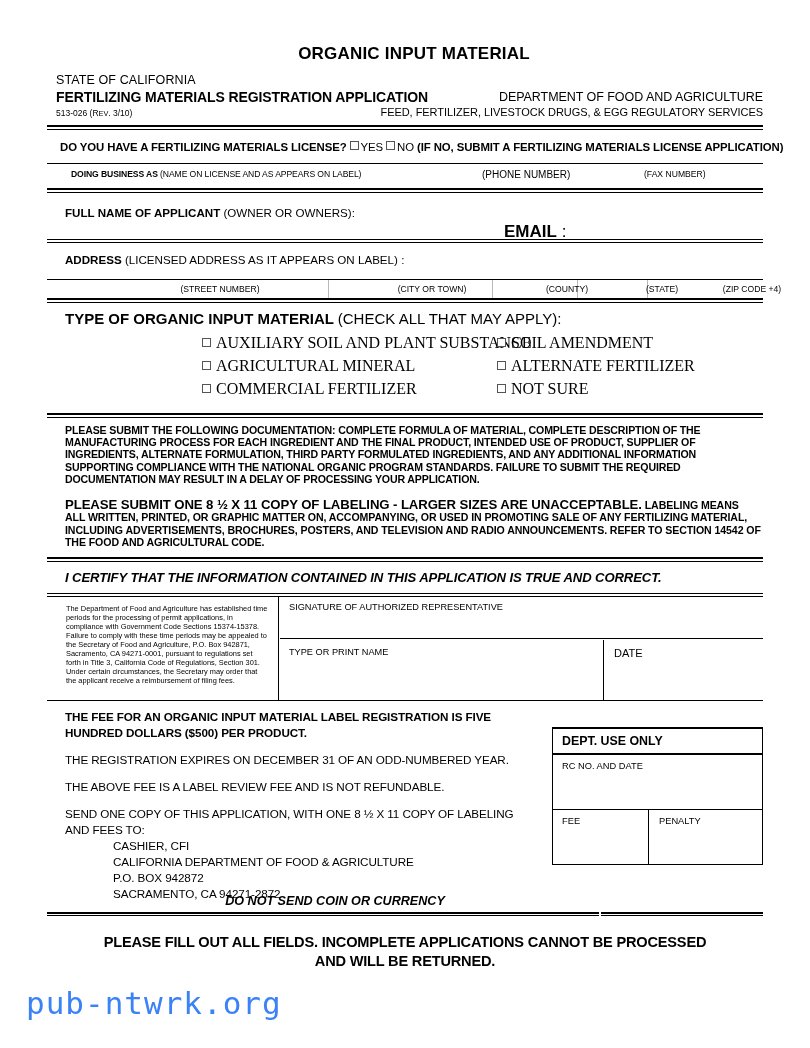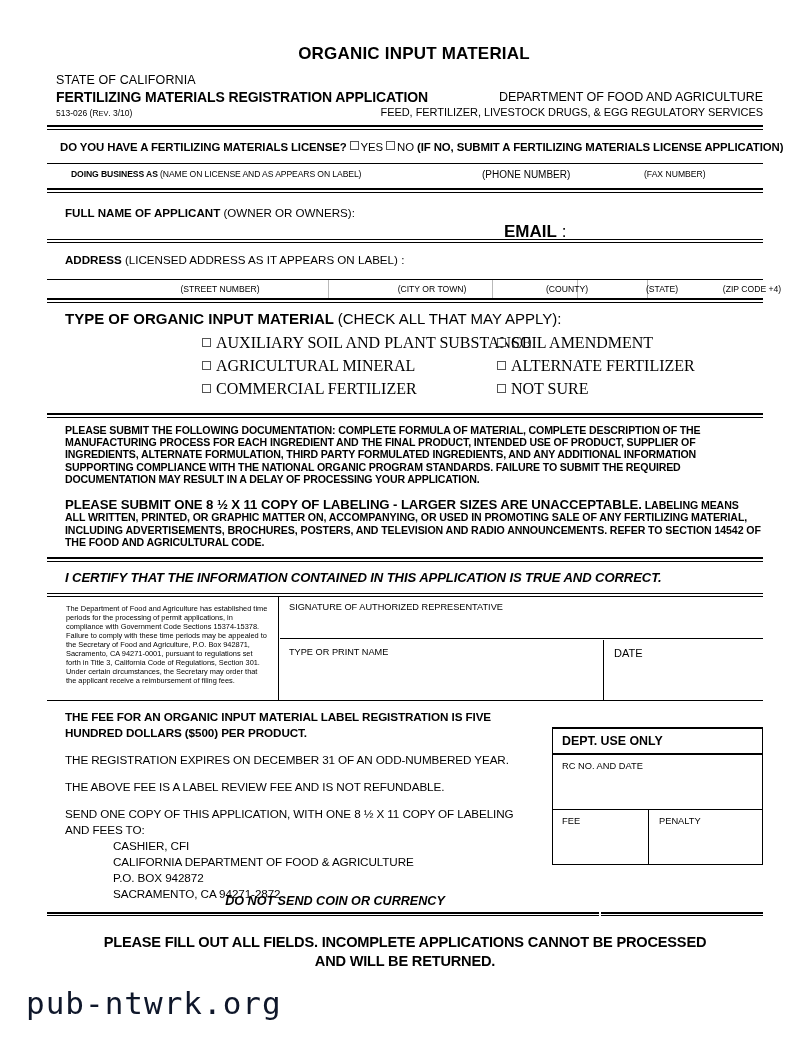--- a/index.html
+++ b/index.html
@@ -367,21 +367,21 @@
     padding-top: 17px;
   }
 
   
   .watermark {
     position: absolute;
     left: 26px;
     top: 985px;
     font-family: "DejaVu Sans Mono", monospace;
     font-size: 31px;
-    color: #0f172a;
+    color: #3b82f6;
     letter-spacing: 1px;
     white-space: nowrap;
   }
 </style>
 </head>
 <body>
 
 <div id="page">
   <div class="sheet">
 

